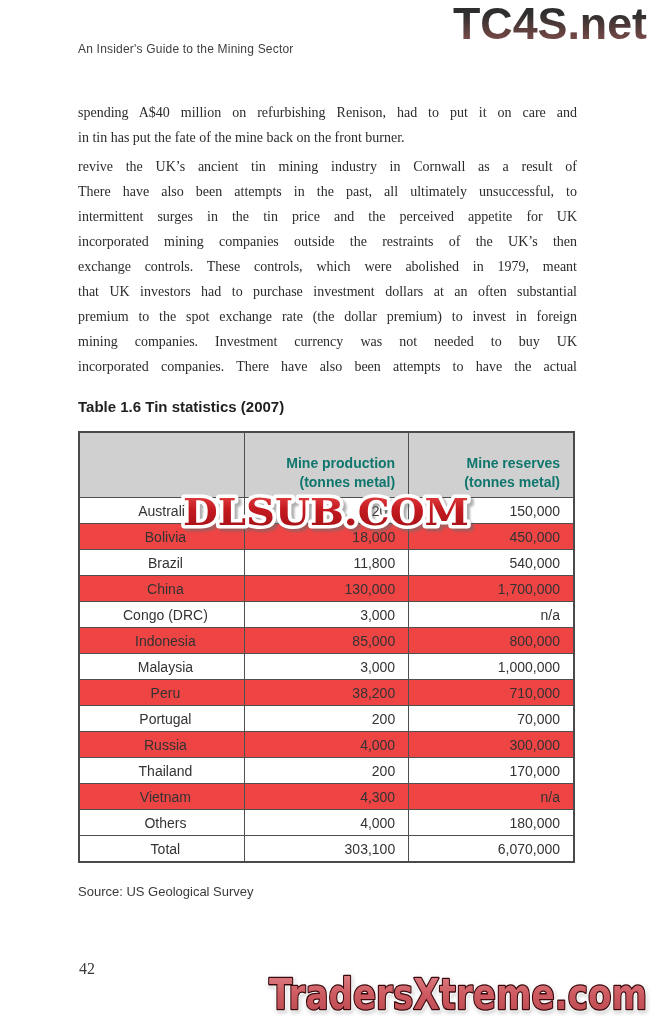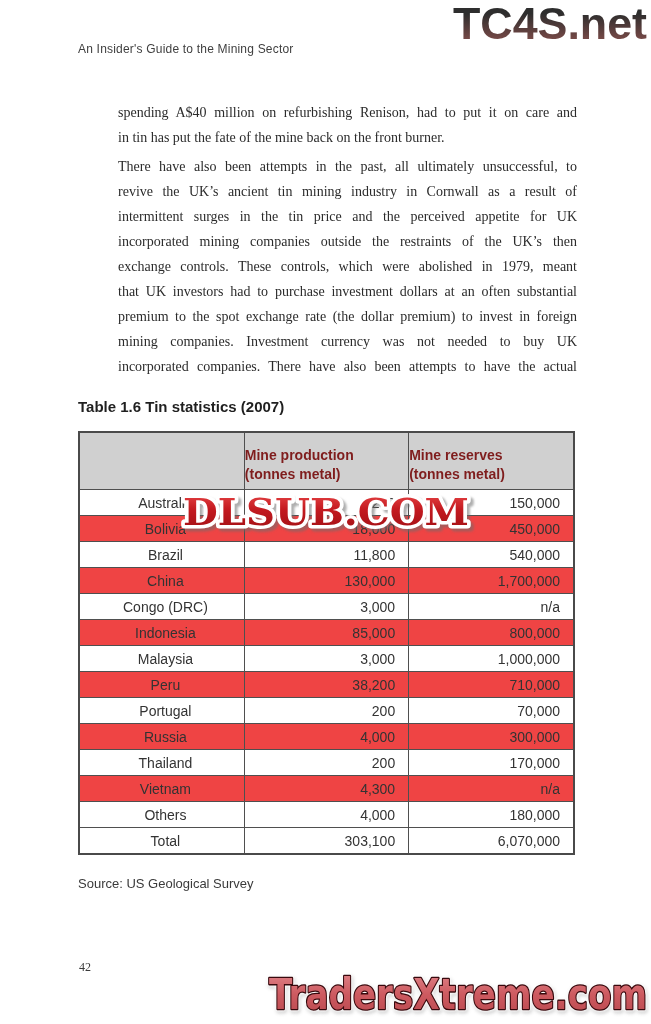--- a/index.html
+++ b/index.html
@@ -29,21 +29,21 @@
   .wm-dlsub { left: 176px; top: 482px; }
   .wm-traders { left: 264px; top: 968px; }
 
   
   .content {
     position: absolute;
     left: 78px; top: 100px;
     width: 499px;
   }
   .para { margin: 0 0 4px 0; font-size: 14px; line-height: 25px; color: #2b2b2b; }
-  .para .line { text-align: justify; text-align-last: justify; margin-left: 40px; }
+  .para .line { text-align: justify; text-align-last: justify; }
   .para .line.last { text-align-last: left; }
 
   .table-caption {
     margin: 19px 0 0 0;
     font-family: "Liberation Sans", sans-serif;
     font-weight: bold;
     font-size: 15px;
     color: #1f1f1f;
   }
 
@@ -54,45 +54,45 @@
     font-family: "Liberation Sans", sans-serif;
     font-size: 14px;
     color: #333333;
     border: 2px solid #4a4a4a;
   }
   table.tin th, table.tin td { border: 1px solid #4f4f4f; }
   table.tin thead th {
     background: #d0d0d0;
     height: 48px;
     font-weight: bold;
-    text-align: left;
+    text-align: right;
     vertical-align: middle;
-    padding: 8px 13px 0 0;
+    padding: 16px 13px 0 0;
     line-height: 19px;
-    color: #7f1d1d;
+    color: #0f766e;
   }
   table.tin th.col-country { width: 165px; }
   table.tin th.col-production { width: 162px; }
   table.tin th.col-reserves { width: 164px; }
   table.tin td { height: 23px; }
   table.tin td.cell-country { padding-left: 8px; text-align: center; }
   table.tin td.cell-num { padding-right: 13px; text-align: right; }
   table.tin tr.shaded td { background: #ef4444; }
 
   .source-note {
     margin-top: 21px;
     font-family: "Liberation Sans", sans-serif;
     font-size: 13px;
     color: #3a3a3a;
   }
 
   .page-number {
     position: absolute;
     left: 79px; top: 960px;
-    font-size: 12px;
+    font-size: 16px;
     color: #3a3a3a;
   }
 </style>
 </head>
 <body>
 
 <div class="page">
 
   <div class="running-head">An Insider's Guide to the Mining Sector</div>
 
@@ -108,22 +108,22 @@
       <text x="99" y="39" text-anchor="middle" font-family="Liberation Sans, sans-serif" font-weight="bold" font-size="44" textLength="194" lengthAdjust="spacingAndGlyphs" fill="url(#gradTc)">TC4S.net</text>
     </svg>
   </div>
 
   <div class="content">
     <div class="para">
         <div class="line">spending A$40 million on refurbishing Renison, had to put it on care and</div>
         <div class="line last">in tin has put the fate of the mine back on the front burner.</div>
       </div>
     <div class="para">
+        <div class="line">revive the UK’s ancient tin mining industry in Cornwall as a result of</div>
         <div class="line">There have also been attempts in the past, all ultimately unsuccessful, to</div>
-        <div class="line">revive the UK’s ancient tin mining industry in Cornwall as a result of</div>
         <div class="line">intermittent surges in the tin price and the perceived appetite for UK</div>
         <div class="line">incorporated mining companies outside the restraints of the UK’s then</div>
         <div class="line">exchange controls. These controls, which were abolished in 1979, meant</div>
         <div class="line">that UK investors had to purchase investment dollars at an often substantial</div>
         <div class="line">premium to the spot exchange rate (the dollar premium) to invest in foreign</div>
         <div class="line">mining companies. Investment currency was not needed to buy UK</div>
         <div class="line">incorporated companies. There have also been attempts to have the actual</div>
       </div>
 
     <div class="table-caption">Table 1.6 Tin statistics (2007)</div>

